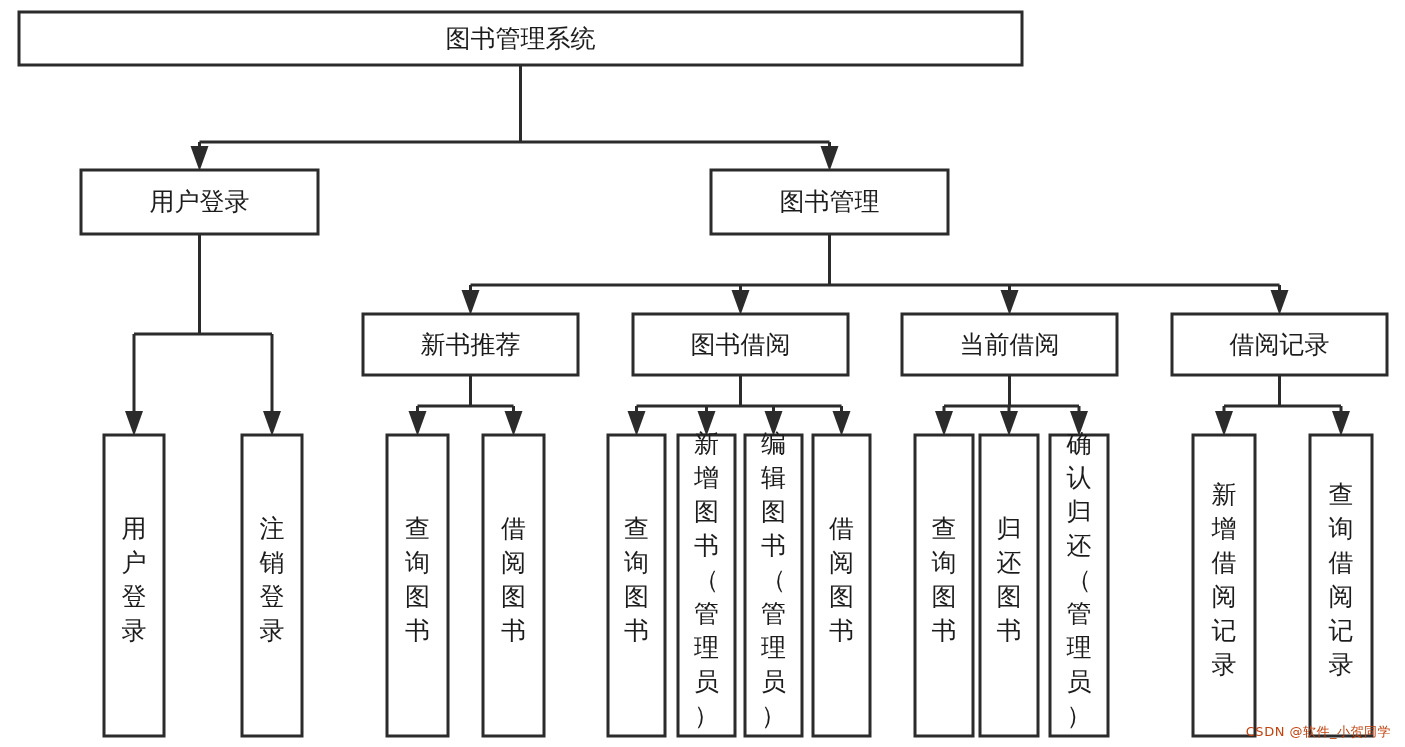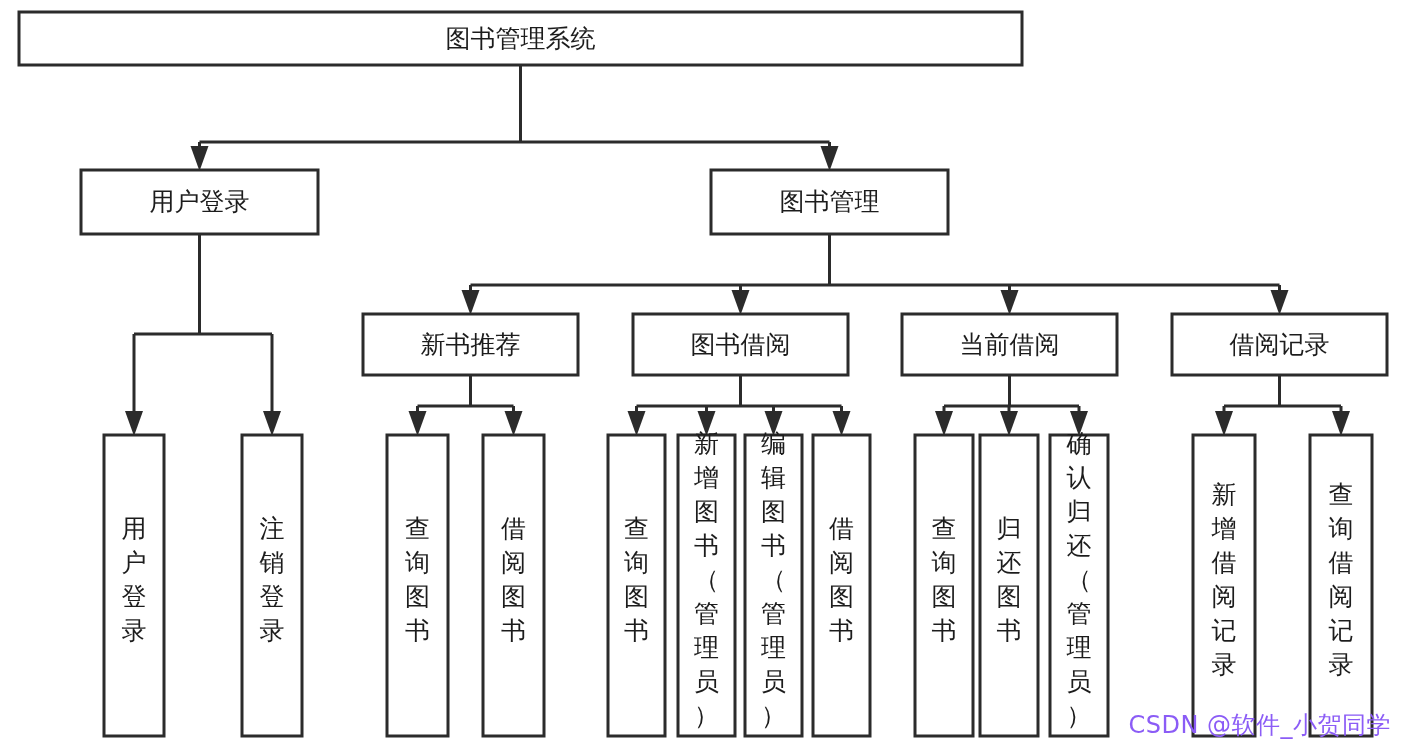--- a/index.html
+++ b/index.html
@@ -52,22 +52,22 @@
     fill: #1c1c1c;
     font-family: "DejaVu Sans", "Liberation Sans", sans-serif;
     font-size: 25px;
     text-anchor: middle;
   }
   .watermark-text {
     position: absolute;
     right: 14px;
     bottom: 6px;
     font-family: "DejaVu Sans", "Liberation Sans", sans-serif;
-    font-size: 24px;
-    color: #8b5cf6;
+    font-size: 13px;
+    color: #c2410c;
     white-space: nowrap;
     letter-spacing: 0.5px;
     pointer-events: none;
   }
 </style>
 </head>
 <body>
 
 <div id="diagram-root">
   <svg class="diagram-canvas" viewBox="0 0 1405 747">

